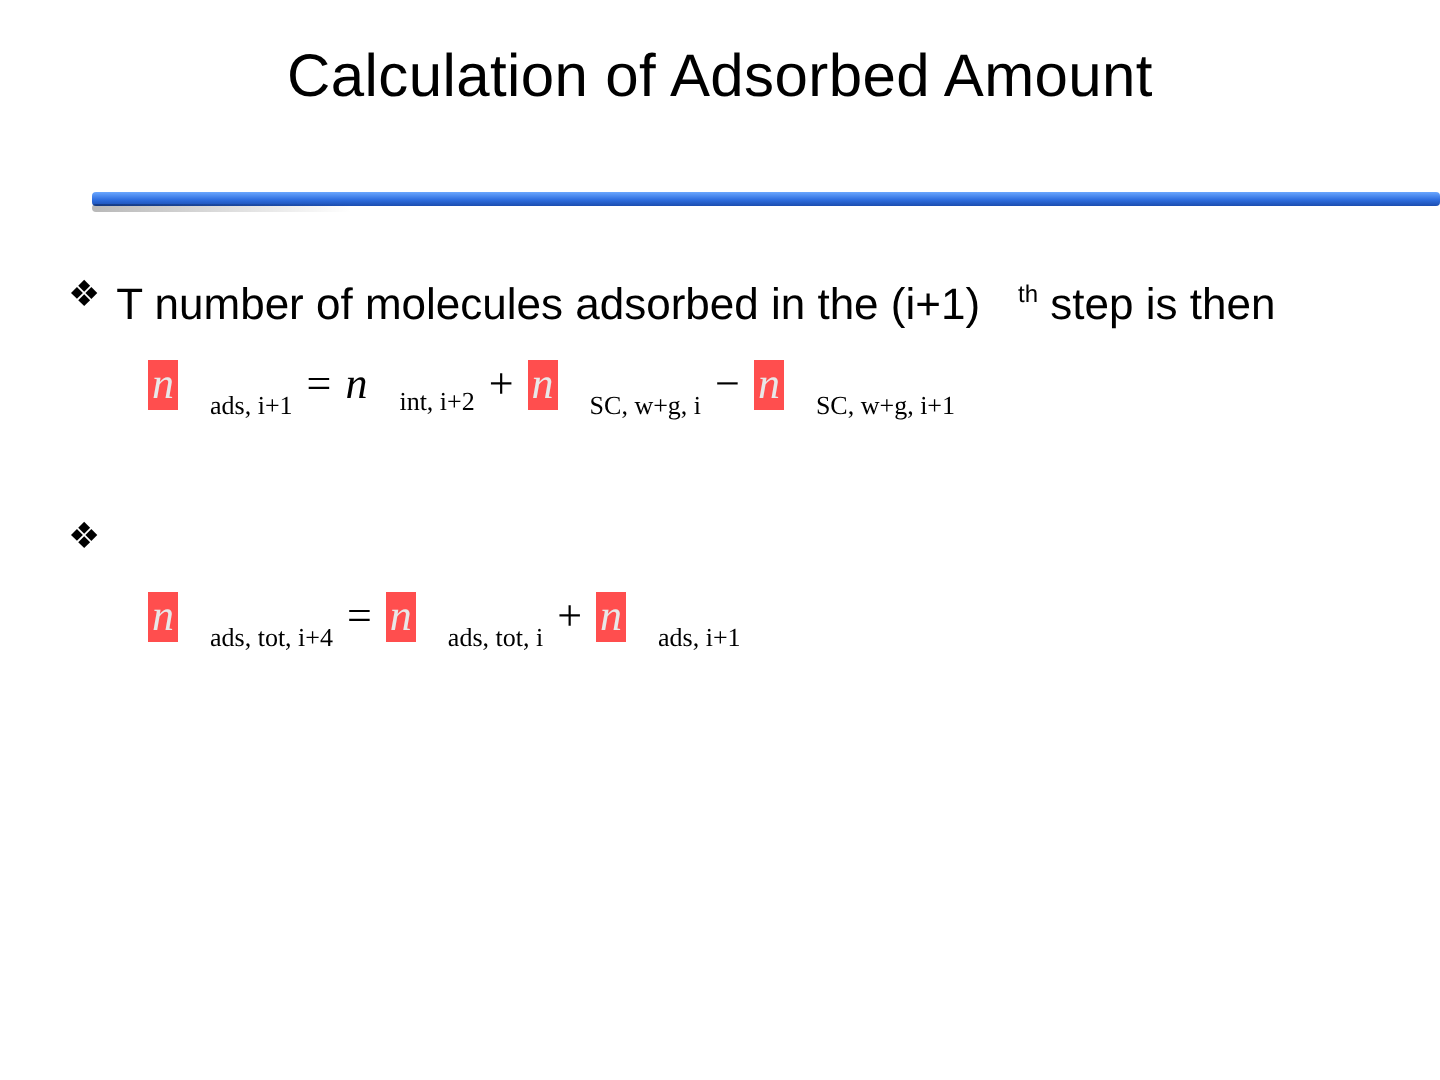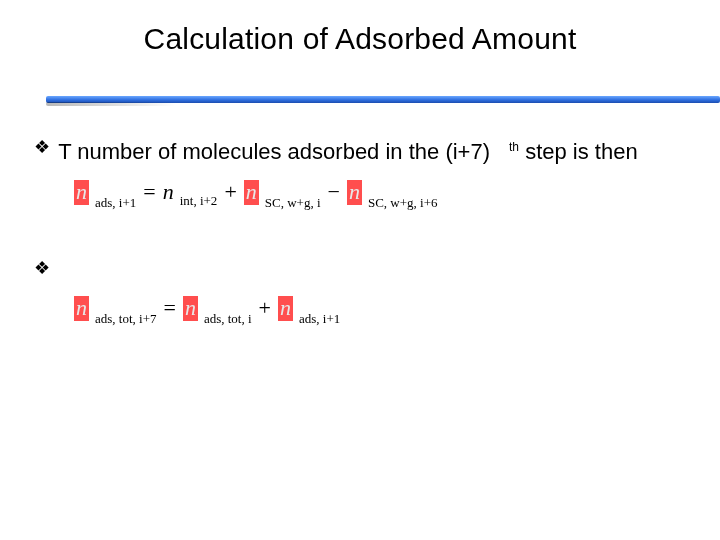--- a/index.html
+++ b/index.html
@@ -14,42 +14,42 @@
   .body{position:absolute;left:34px;right:40px;top:134px;}
   .item{display:flex;align-items:flex-start;margin-bottom:14px;}
   .dia{flex:0 0 auto;margin-right:8px;color:#000;font-size:18px;line-height:26px;}
   .txt{font-size:22px;line-height:26px;}
   .sup{font-size:12px;vertical-align:super;padding-left:19px;}
   .eq{margin:10px 0 42px 40px;font-family:'Times New Roman',Times,serif;font-size:22px;font-style:italic;display:flex;align-items:center;flex-wrap:nowrap;}
   .eq .op{font-style:normal;margin:0 7px;}
   .term{display:inline-flex;align-items:flex-end;line-height:1;}
   .hl .base{background:#ff4e4e;color:#e8e8e8;padding:1px 2px 2px 2px;}
   .base{font-size:22px;}
-  .subs{font-size:13px;margin-left:6px;position:relative;top:4px;font-style:italic;}
+  .subs{font-size:13px;margin-left:16px;position:relative;top:4px;font-style:italic;}
   .subs .r{font-style:normal;} 
   .gap{height:8px;}
 </style>
 </head>
 <body>
 
 <div class="slide">
 
   <div class="title">Calculation of Adsorbed Amount</div>
 
   <div class="rule">
     <div class="bar"></div>
     <div class="lshadow"></div>
   </div>
 
   <div class="body">
 
     <div class="item">
       <span class="dia">❖</span>
       <span class="txt">
-        <span>T number of molecules adsorbed in the (i+7)</span><span class="sup">th</span><span> step is then</span>
+        <span>T number of molecules adsorbed in the (i+1)</span><span class="sup">th</span><span> step is then</span>
       </span>
     </div>
 
     <div class="eq">
       <span class="term hl">
         <span class="base">n</span>
         <span class="subs"><span class="r">ads, i+1</span></span>
       </span>
       <span class="op">=</span>
       <span class="term">
@@ -57,34 +57,34 @@
         <span class="subs"><span class="r">int, i+2</span></span>
       </span>
       <span class="op">+</span>
       <span class="term hl">
         <span class="base">n</span>
         <span class="subs"><span class="r">SC, w+g, i</span></span>
       </span>
       <span class="op">−</span>
       <span class="term hl">
         <span class="base">n</span>
-        <span class="subs"><span class="r">SC, w+g, i+6</span></span>
+        <span class="subs"><span class="r">SC, w+g, i+1</span></span>
       </span>
     </div>
 
     <div class="gap"></div>
 
     <div class="item">
       <span class="dia">❖</span>
     </div>
 
     <div class="eq">
       <span class="term hl">
         <span class="base">n</span>
-        <span class="subs"><span class="r">ads, tot, i+7</span></span>
+        <span class="subs"><span class="r">ads, tot, i+4</span></span>
       </span>
       <span class="op">=</span>
       <span class="term hl">
         <span class="base">n</span>
         <span class="subs"><span class="r">ads, tot, i</span></span>
       </span>
       <span class="op">+</span>
       <span class="term hl">
         <span class="base">n</span>
         <span class="subs"><span class="r">ads, i+1</span></span>

